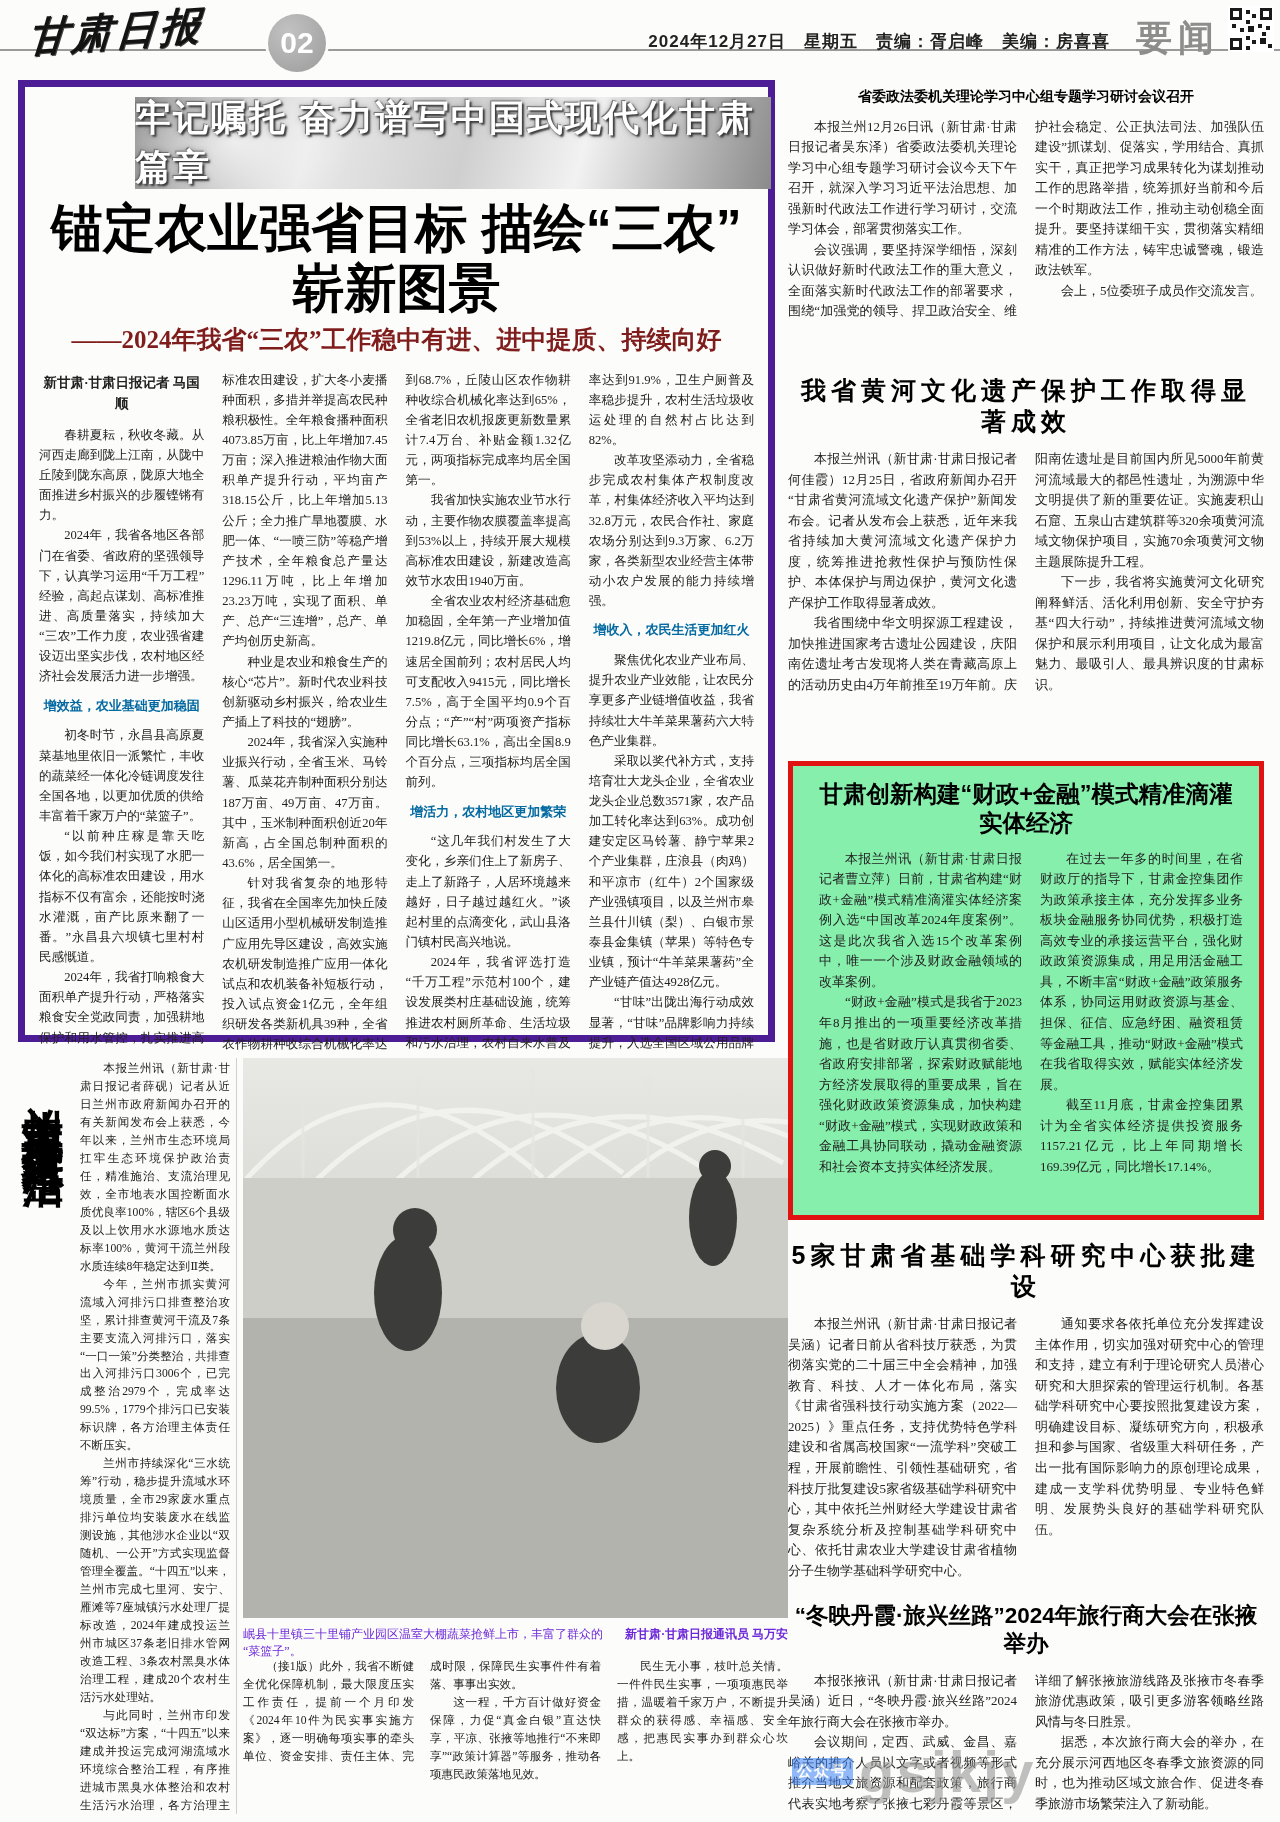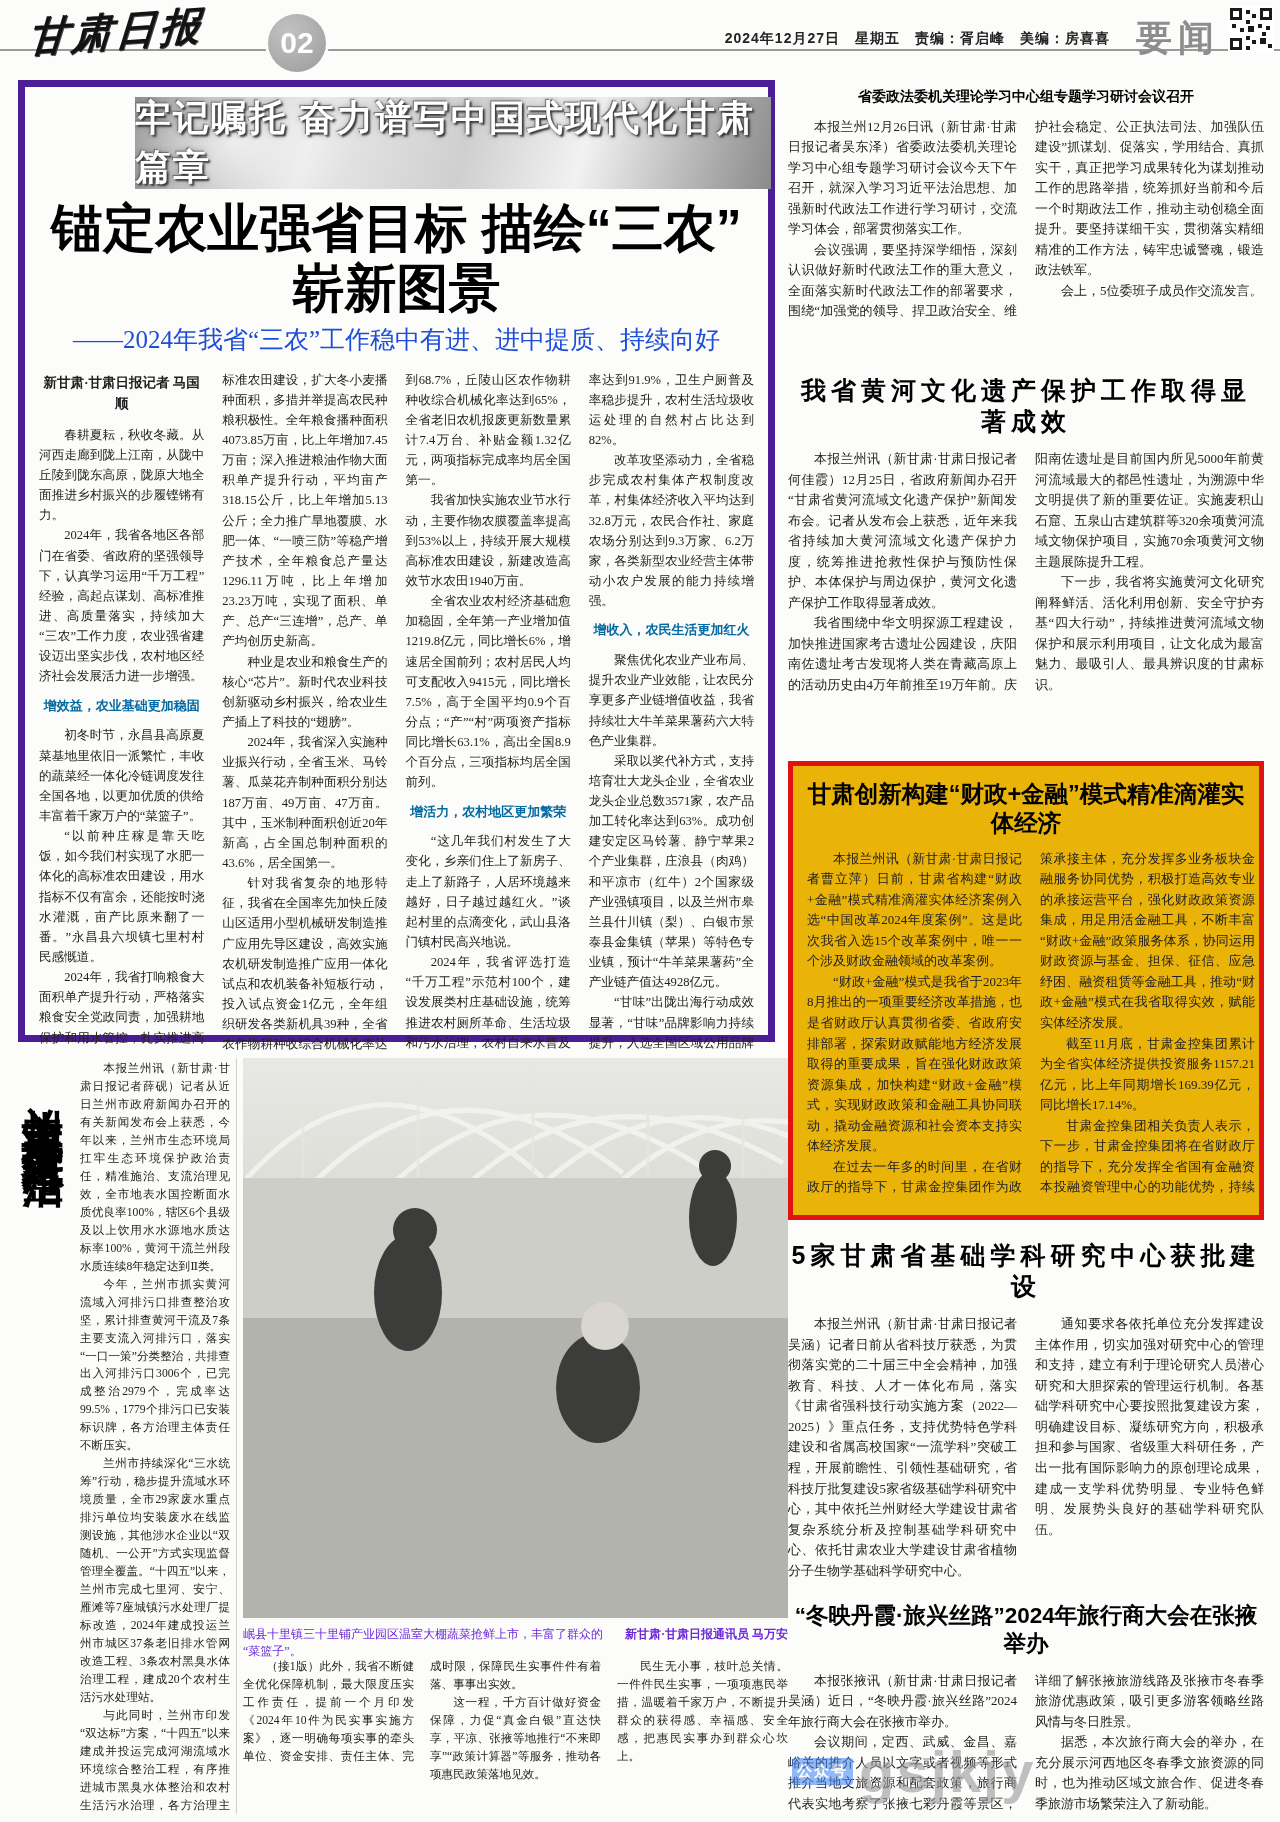--- a/index.html
+++ b/index.html
@@ -17,21 +17,21 @@
     text-shadow:1px 1px 0 #444;
   }
   .pagenum {
     position:absolute; left:268px; top:14px; width:58px; height:58px; border-radius:50%;
     background:radial-gradient(circle at 35% 30%, #c2c2c2, #9b9b9b);
     display:flex; align-items:center; justify-content:center;
     color:#fff; font-size:30px; font-weight:700; font-family:"Liberation Sans",sans-serif;
     box-shadow:0 0 0 3px #fcfcfa;
   }
   .dateline {
-    position:absolute; right:170px; top:30px; font-size:14px; color:#222; letter-spacing:1px;
+    position:absolute; right:170px; top:30px; font-size:17px; color:#222; letter-spacing:1px;
     font-family:"Liberation Sans",sans-serif; font-weight:600;
   }
   .section-tag {
     position:absolute; right:60px; top:14px; font-size:36px; font-weight:900; color:#8d8d8d;
     font-family:"Liberation Sans",sans-serif; letter-spacing:6px;
   }
   .qr { position:absolute; right:6px; top:6px; width:46px; height:46px; }
   
   .mainbox {
     position:absolute; left:18px; top:80px; width:757px; height:962px;
@@ -48,21 +48,21 @@
   }
   .banner span {
     position:relative; font-family:"Liberation Sans",sans-serif; font-size:36px; font-weight:900;
     color:#fff; letter-spacing:2px;
     text-shadow:2px 2px 2px #3a3a3a, -1px -1px 1px #6a6a6a, 0 0 6px rgba(0,0,0,.35);
   }
   .m-head {
     text-align:center; font-family:"Liberation Sans",sans-serif; font-weight:900;
     font-size:52px; letter-spacing:0px; color:#000; line-height:1.15; margin:10px 0 4px;
   }
-  .m-sub { text-align:center; font-size:25px; font-weight:400; margin:4px 0 14px; color:#1d4ed8; }
+  .m-sub { text-align:center; font-size:25px; font-weight:700; margin:4px 0 14px; color:#7f1d1d; }
   .m-cols { column-count:4; column-gap:18px; height:688px; overflow:hidden; }
   .bp { font-size:12.6px; line-height:1.6; text-align:justify; text-indent:2em; color:#222; }
   .p-h {
     font-weight:700; text-align:center; text-indent:0; font-size:13px; margin:9px 0;
     font-family:"Liberation Sans",sans-serif; color:#0369a1;
   }
   .p-by { font-weight:700; text-align:center; text-indent:0; margin:2px 0 10px; font-size:13.5px; }
   
   .vtitle {
     position:absolute; left:16px; top:1072px; height:740px; writing-mode:vertical-rl;
@@ -91,21 +91,21 @@
   .rh-sp { font-size:25px; letter-spacing:5px; margin:6px 0 12px; }
   .rh-red { font-size:23.5px; margin:2px 0 10px; }
   .rh-a5 { font-size:22.5px; margin:4px 0 12px; }
   .rbody { column-count:2; column-gap:18px; overflow:hidden; }
   .rbody .bp { font-size:13px; line-height:1.58; }
   .h-a1 .rbody { height:238px; }
   .h-a2 .rbody { height:292px; }
   .h-a4 .rbody { height:268px; }
   .h-a5 .rbody { height:210px; }
   .redbox {
-    border:5px solid #e01212; padding:12px 4px 10px; margin:16px 0 20px; background:#eab308;
+    border:5px solid #e01212; padding:12px 16px 10px; margin:16px 0 20px; background:#86efac;
   }
   .redbox .rbody { height:356px;margin-left:10px; }
   
   .watermark {
     position:absolute; left:792px; top:1738px; display:flex; align-items:center; gap:6px;
     opacity:.55; pointer-events:none;
   }
   .wm-badge {
     background:#3b82f6; color:#fff; font-size:15px; font-weight:700; padding:4px 5px;
     font-family:"Liberation Sans",sans-serif; letter-spacing:2px; border-radius:3px;

